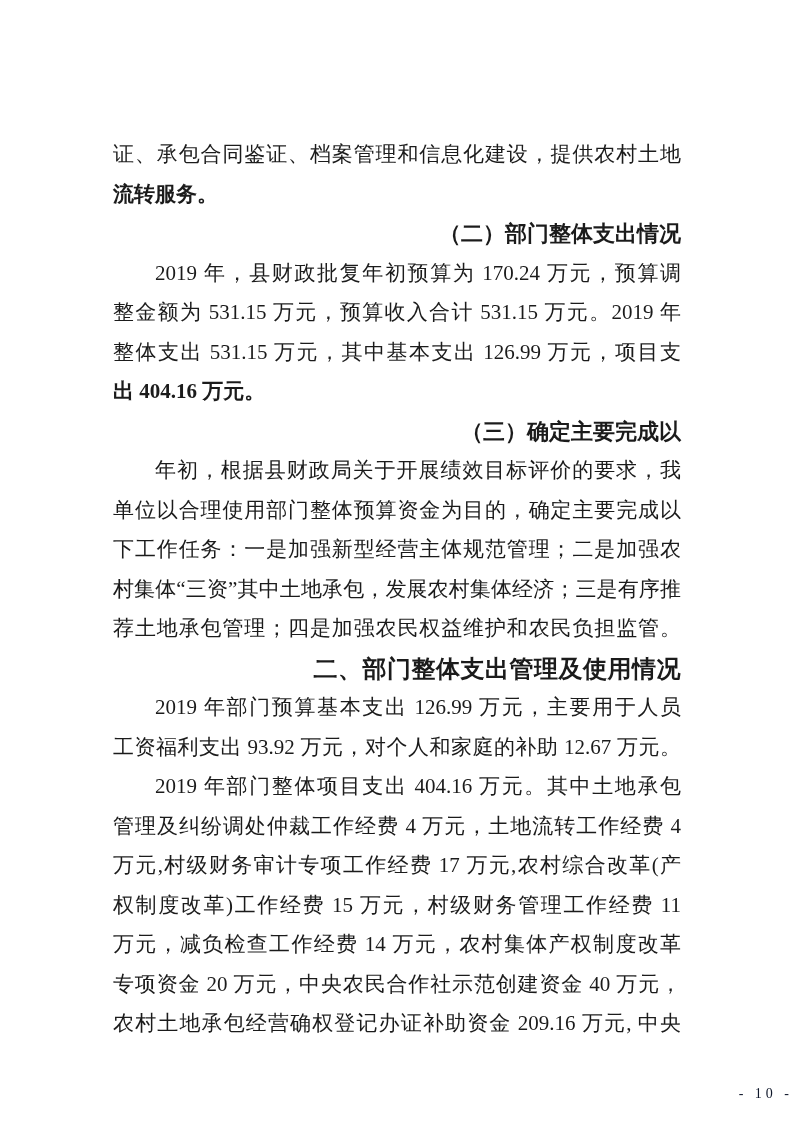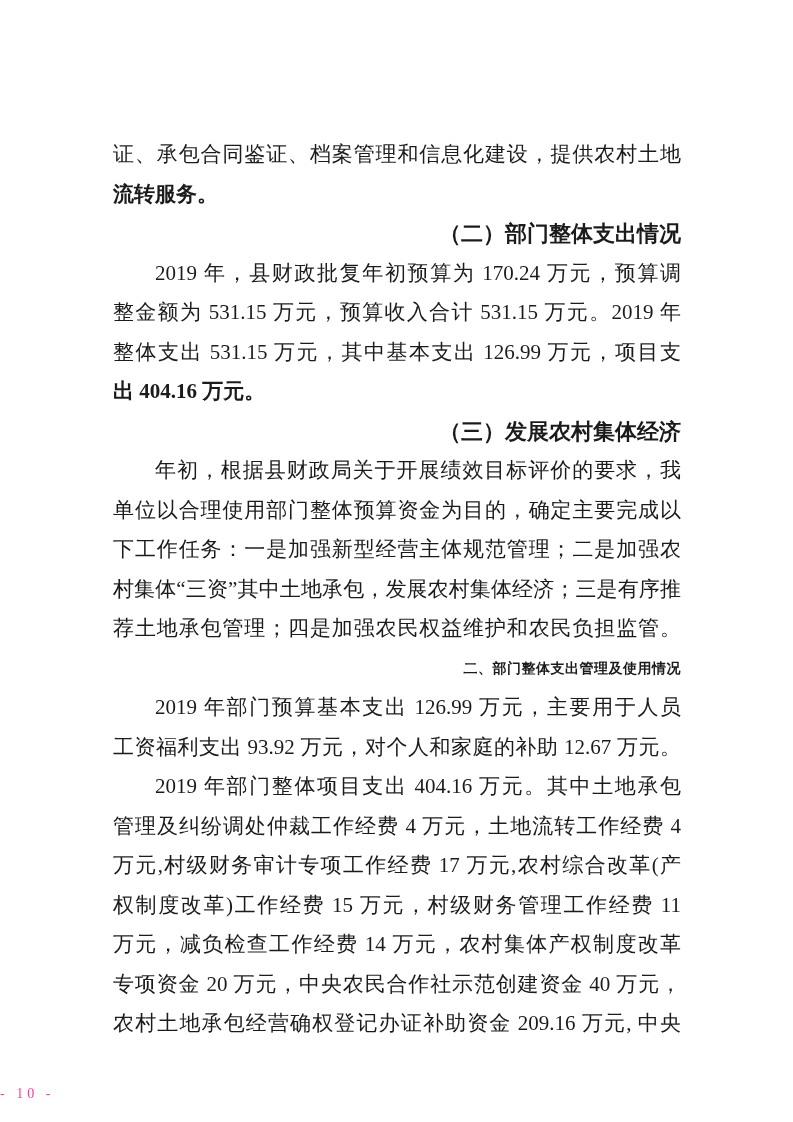--- a/index.html
+++ b/index.html
@@ -51,49 +51,49 @@
   .h-kai {
     text-indent: 42px;
     font-weight: 700;
     font-size: 22px;
     font-family: "Liberation Serif", "DejaVu Serif", serif;
   }
   
   .h-hei {
     text-indent: 42px;
     font-weight: 700;
-    font-size: 14px;
+    font-size: 24px;
     letter-spacing: 0.5px;
     font-family: "Liberation Sans", "DejaVu Sans", sans-serif;
   }
   .footer {
     position: absolute;
     top: 1050px;
     left: 0;
     width: 100%;
-    text-align: left;
+    text-align: right;
     font-size: 14px;
     letter-spacing: 4px;
     font-family: "Liberation Serif", "DejaVu Serif", serif;
-    color: #ec4899;
+    color: #0f172a;
   }
 </style>
 </head>
 <body>
 
 <div class="page">
   <div class="content">
     <div class="line j">证、承包合同鉴证、档案管理和信息化建设，提供农村土地</div>
     <div class="line end">流转服务。</div>
     <div class="line h-kai">（二）部门整体支出情况</div>
     <div class="line j indent">2019 年，县财政批复年初预算为 170.24 万元，预算调</div>
     <div class="line j">整金额为 531.15 万元，预算收入合计 531.15 万元。2019 年</div>
     <div class="line j">整体支出 531.15 万元，其中基本支出 126.99 万元，项目支</div>
     <div class="line end">出 404.16 万元。</div>
-    <div class="line h-kai">（三）发展农村集体经济</div>
+    <div class="line h-kai">（三）确定主要完成以</div>
     <div class="line j indent">年初，根据县财政局关于开展绩效目标评价的要求，我</div>
     <div class="line j">单位以合理使用部门整体预算资金为目的，确定主要完成以</div>
     <div class="line j">下工作任务：一是加强新型经营主体规范管理；二是加强农</div>
     <div class="line j">村集体“三资”其中土地承包，发展农村集体经济；三是有序推</div>
     <div class="line j">荐土地承包管理；四是加强农民权益维护和农民负担监管。</div>
     <div class="line h-hei">二、部门整体支出管理及使用情况</div>
     <div class="line j indent">2019 年部门预算基本支出 126.99 万元，主要用于人员</div>
     <div class="line j">工资福利支出 93.92 万元，对个人和家庭的补助 12.67 万元。</div>
     <div class="line j indent">2019 年部门整体项目支出 404.16 万元。其中土地承包</div>
     <div class="line j">管理及纠纷调处仲裁工作经费 4 万元，土地流转工作经费 4</div>

